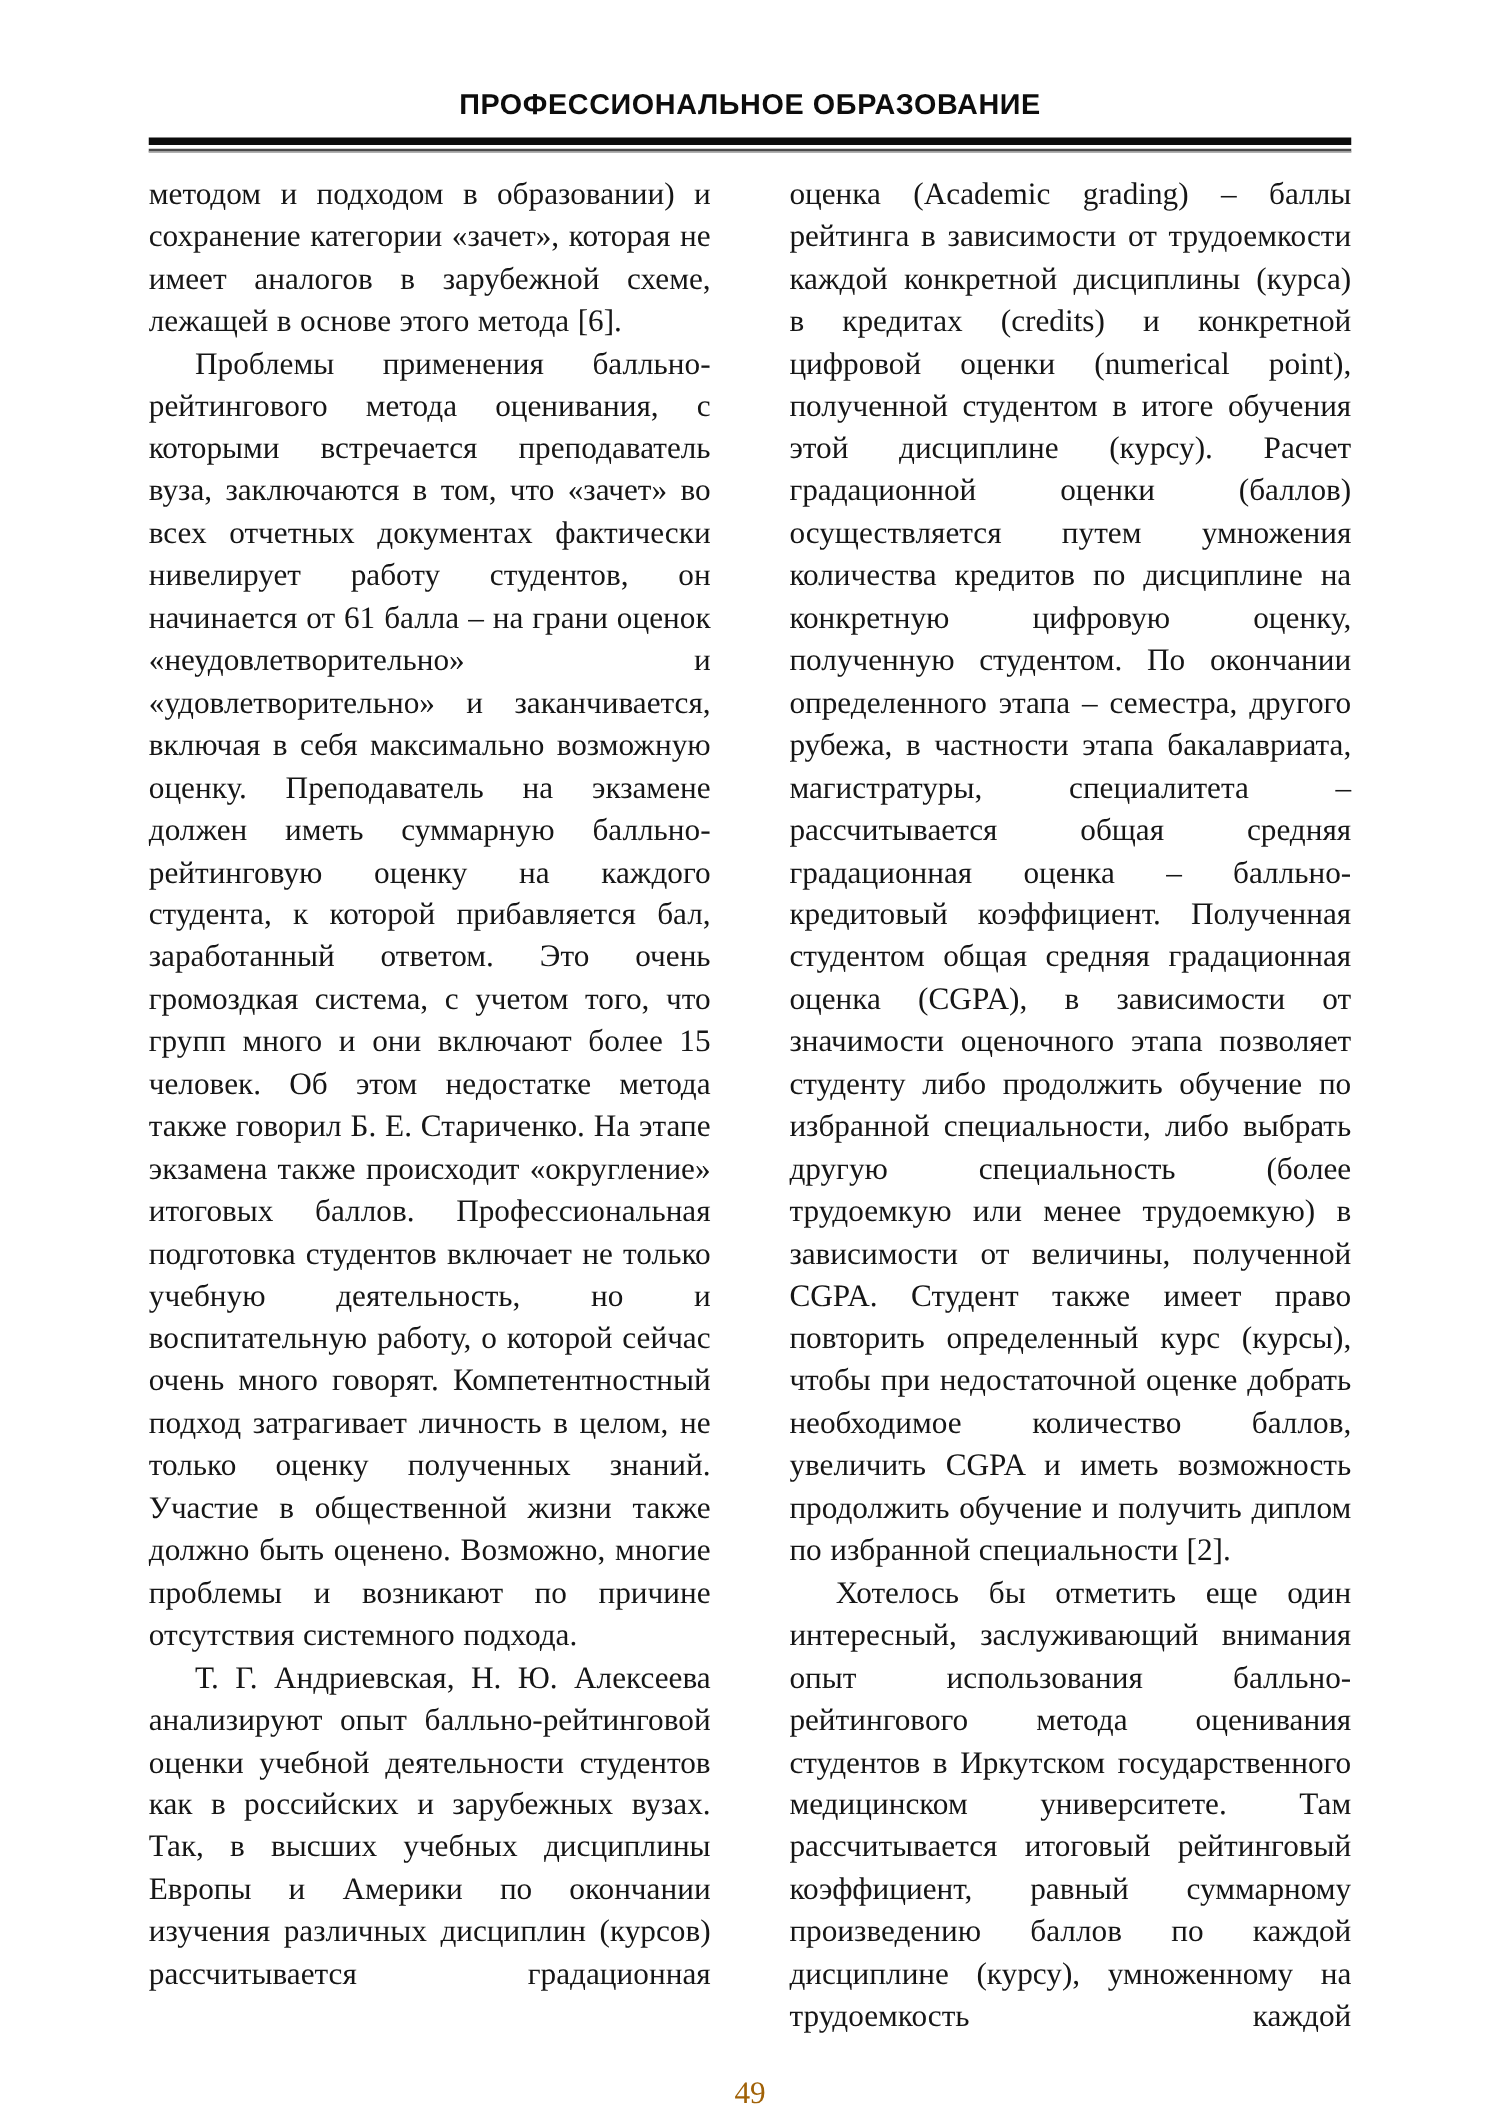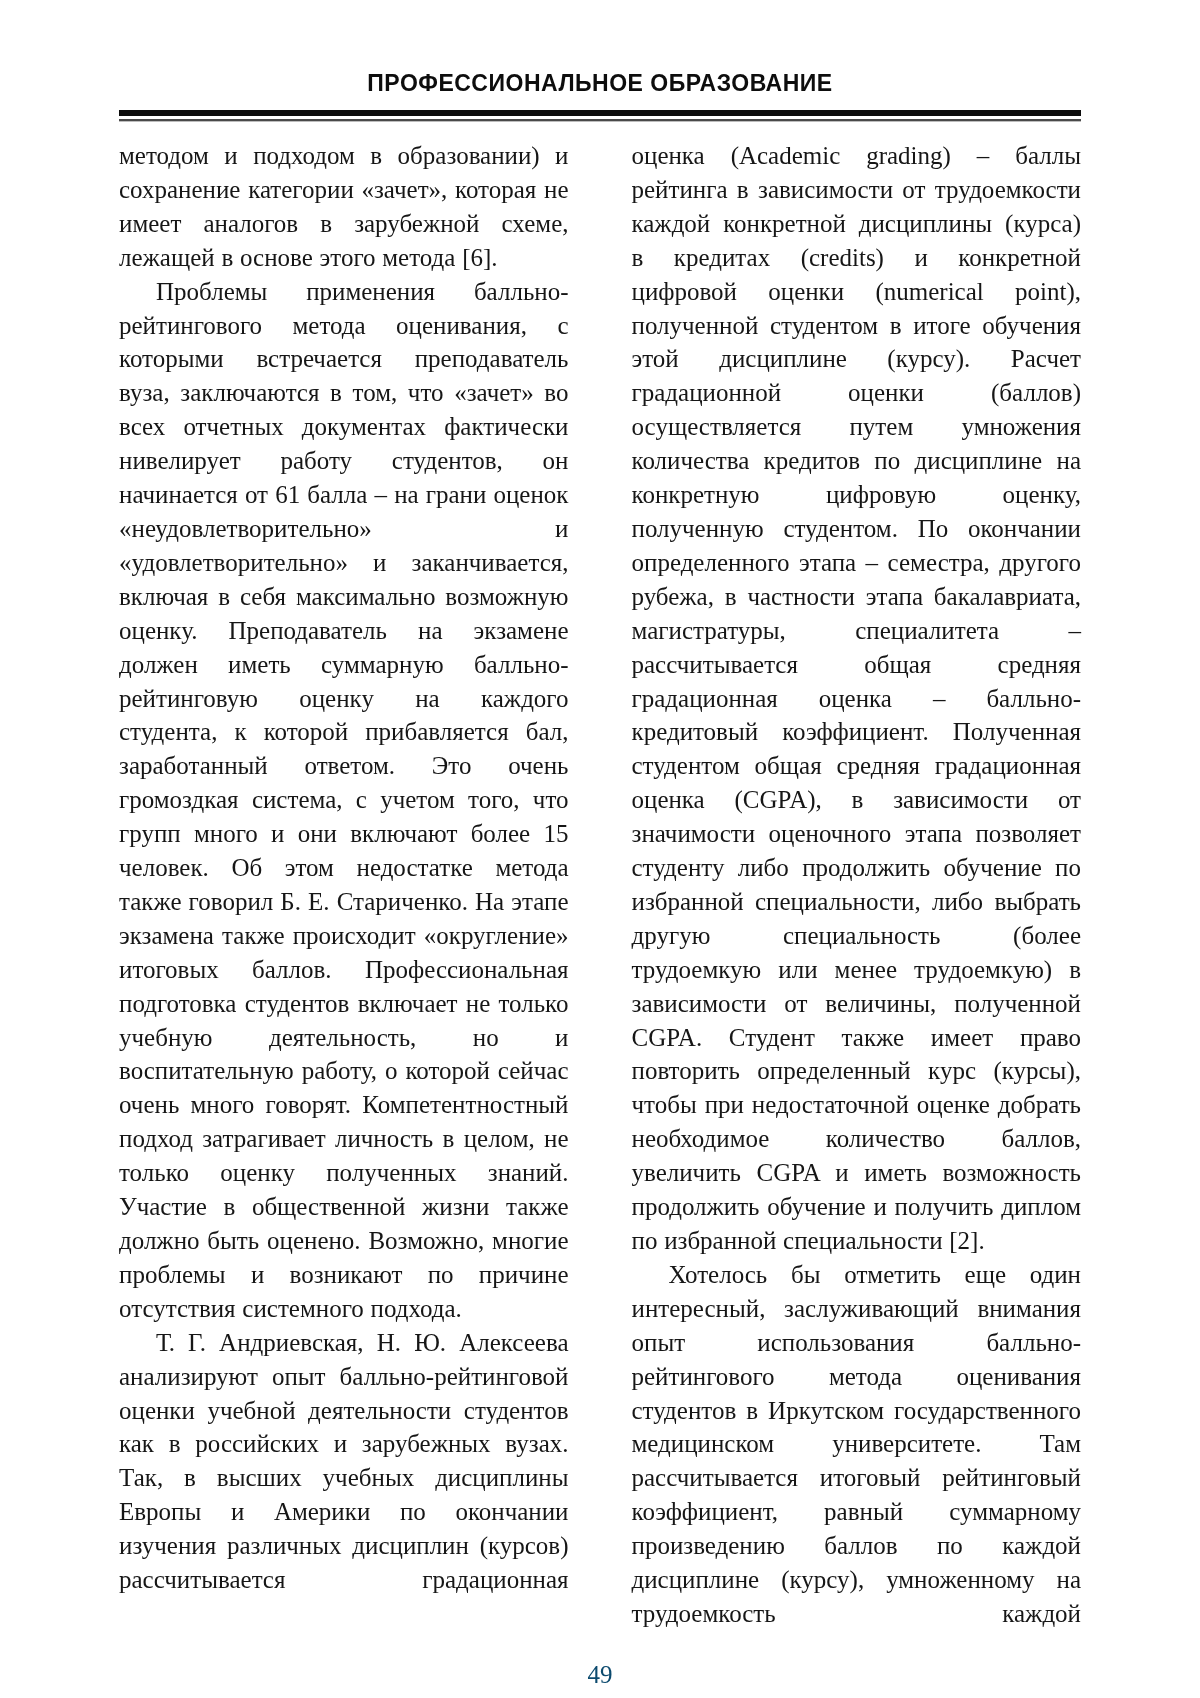--- a/index.html
+++ b/index.html
@@ -59,21 +59,21 @@
     hyphens: auto;
     -webkit-hyphens: auto;
     word-spacing: 0.02em;
   }
   .para.indent { text-indent: 37px; }
   .para.jlast { text-align-last: justify; }
   .page-number {
     margin-top: 30px;
     text-align: center;
     font-size: 25px;
-    color: #0c4a6e;
+    color: #a16207;
   }
 </style>
 </head>
 <body>
 
 <div class="page">
   <div class="content">
 
     <div class="running-head">ПРОФЕССИОНАЛЬНОЕ ОБРАЗОВАНИЕ</div>
 

